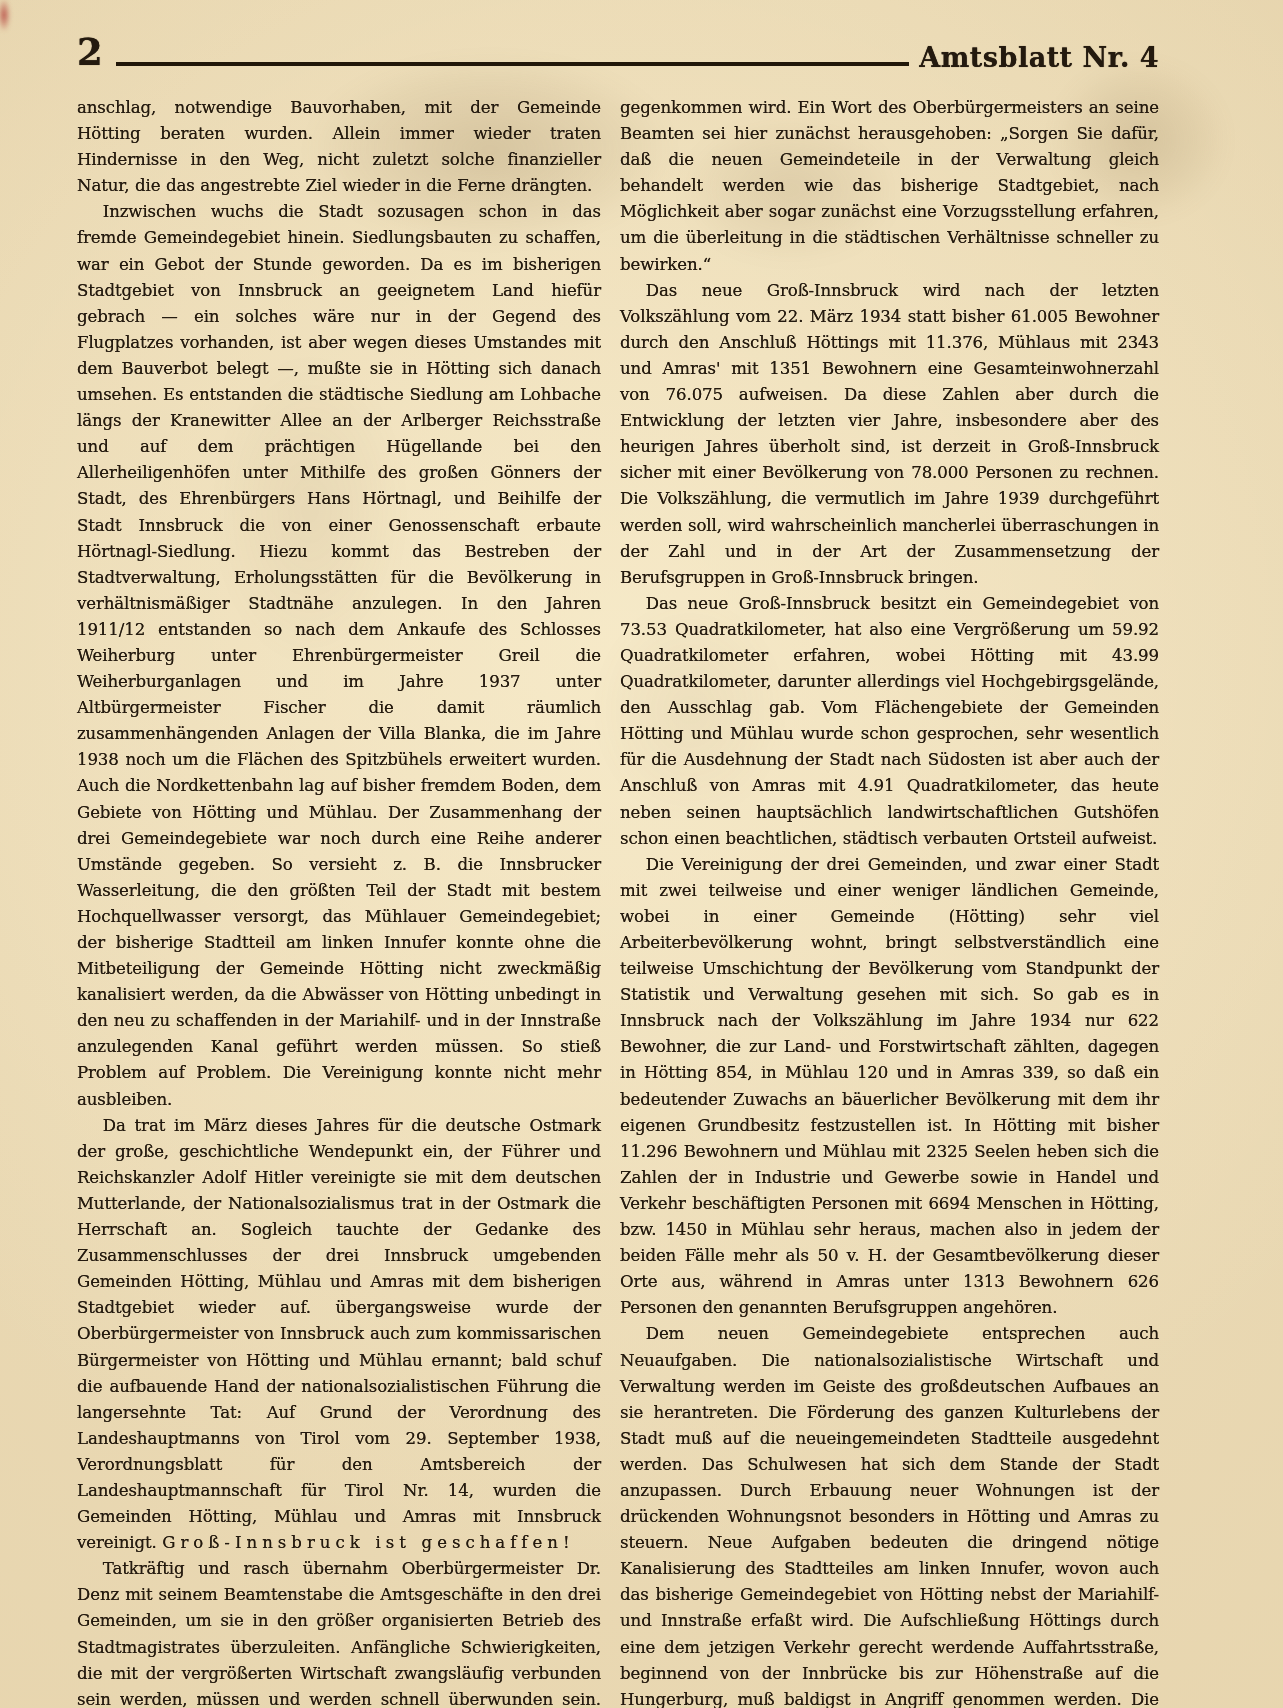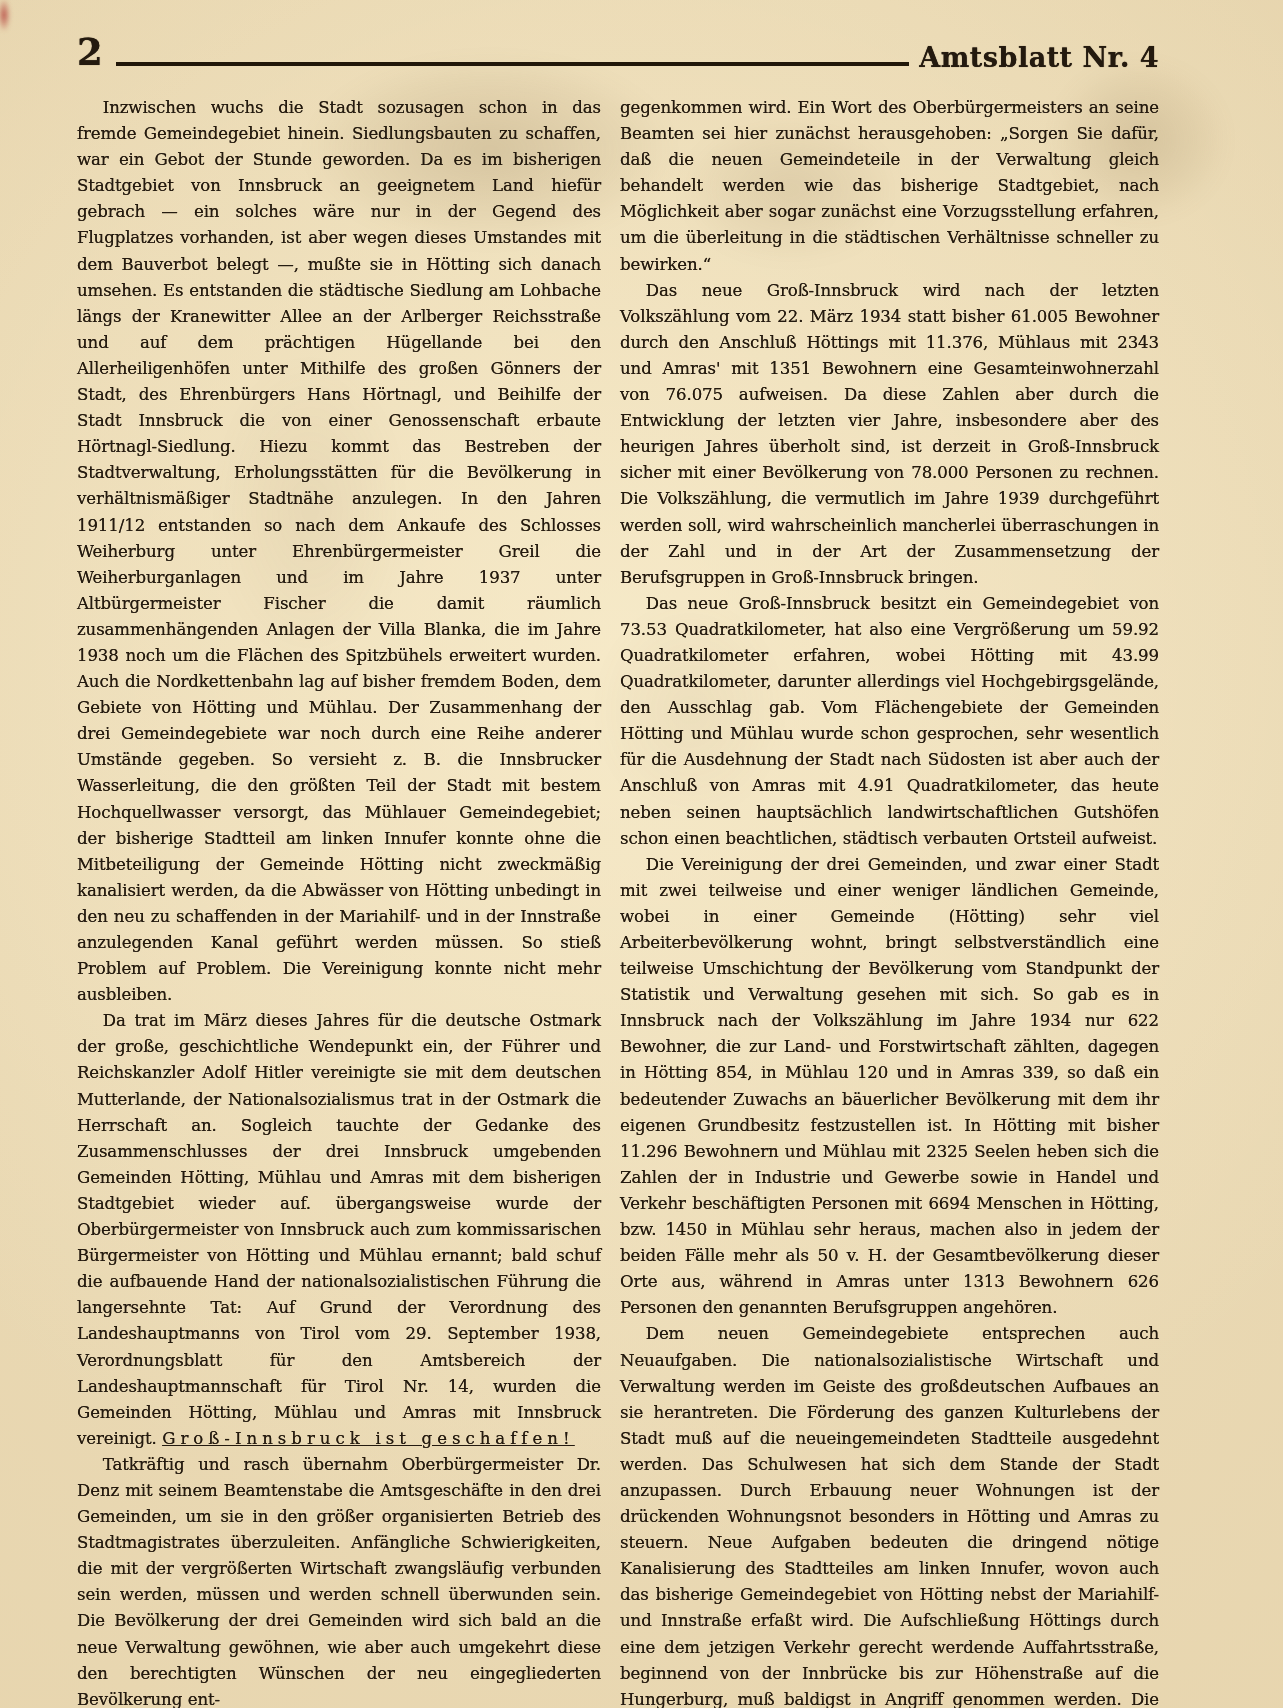--- a/index.html
+++ b/index.html
@@ -85,21 +85,21 @@
     margin: 0;
     text-align: justify;
     font-size: 16.6px;
     line-height: 26.1px;
     letter-spacing: -0.12px;
     word-spacing: 0.4px;
     text-shadow: 0 0 0.55px rgba(36,26,15,0.85);
     hyphens: none;
   }
   .col p.ind { text-indent: 1.55em; }
-  .sperr { letter-spacing: 0.30em; text-decoration: underline; }
+  .sperr { letter-spacing: 0.30em; }
 </style>
 </head>
 <body>
 
 <div class="page">
 
   <div class="corner-mark"></div>
   <div class="ghost g1"></div>
   <div class="ghost g2"></div>
   <div class="ghost g3"></div>
@@ -108,20 +108,21 @@
 
   <div class="masthead-row">
     <span class="page-number">2</span>
     <span class="header-rule"></span>
     <span class="masthead-title">Amtsblatt Nr. 4</span>
   </div>
 
   <div class="columns">
 
     <section class="col left">
+      <p><span>anschlag, notwendige Bauvorhaben, mit der Gemeinde Hötting beraten wurden. Allein immer wieder traten Hindernisse in den Weg, nicht zuletzt solche finanzieller Natur, die das angestrebte Ziel wieder in die Ferne drängten.</span></p>
       <p class="ind"><span>Inzwischen wuchs die Stadt sozusagen schon in das fremde Gemeindegebiet hinein. Siedlungsbauten zu schaffen, war ein Gebot der Stunde geworden. Da es im bisherigen Stadtgebiet von Innsbruck an geeignetem Land hiefür gebrach — ein solches wäre nur in der Gegend des Flugplatzes vorhanden, ist aber wegen dieses Umstandes mit dem Bauverbot belegt —, mußte sie in Hötting sich danach umsehen. Es entstanden die städtische Siedlung am Lohbache längs der Kranewitter Allee an der Arlberger Reichsstraße und auf dem prächtigen Hügellande bei den Allerheiligenhöfen unter Mithilfe des großen Gönners der Stadt, des Ehrenbürgers Hans Hörtnagl, und Beihilfe der Stadt Innsbruck die von einer Genossenschaft erbaute Hörtnagl-Siedlung. Hiezu kommt das Bestreben der Stadtverwaltung, Erholungsstätten für die Bevölkerung in verhältnismäßiger Stadtnähe anzulegen. In den Jahren 1911/12 entstanden so nach dem Ankaufe des Schlosses Weiherburg unter Ehrenbürgermeister Greil die Weiherburganlagen und im Jahre 1937 unter Altbürgermeister Fischer die damit räumlich zusammenhängenden Anlagen der Villa Blanka, die im Jahre 1938 noch um die Flächen des Spitzbühels erweitert wurden. Auch die Nordkettenbahn lag auf bisher fremdem Boden, dem Gebiete von Hötting und Mühlau. Der Zusammenhang der drei Gemeindegebiete war noch durch eine Reihe anderer Umstände gegeben. So versieht z. B. die Innsbrucker Wasserleitung, die den größten Teil der Stadt mit bestem Hochquellwasser versorgt, das Mühlauer Gemeindegebiet; der bisherige Stadtteil am linken Innufer konnte ohne die Mitbeteiligung der Gemeinde Hötting nicht zweckmäßig kanalisiert werden, da die Abwässer von Hötting unbedingt in den neu zu schaffenden in der Mariahilf- und in der Innstraße anzulegenden Kanal geführt werden müssen. So stieß Problem auf Problem. Die Vereinigung konnte nicht mehr ausbleiben.</span></p>
       <p class="ind"><span>Da trat im März dieses Jahres für die deutsche Ostmark der große, geschichtliche Wendepunkt ein, der Führer und Reichskanzler Adolf Hitler vereinigte sie mit dem deutschen Mutterlande, der Nationalsozialismus trat in der Ostmark die Herrschaft an. Sogleich tauchte der Gedanke des Zusammenschlusses der drei Innsbruck umgebenden Gemeinden Hötting, Mühlau und Amras mit dem bisherigen Stadtgebiet wieder auf. übergangsweise wurde der Oberbürgermeister von Innsbruck auch zum kommissarischen Bürgermeister von Hötting und Mühlau ernannt; bald schuf die aufbauende Hand der nationalsozialistischen Führung die langersehnte Tat: Auf Grund der Verordnung des Landeshauptmanns von Tirol vom 29. September 1938, Verordnungsblatt für den Amtsbereich der Landeshauptmannschaft für Tirol Nr. 14, wurden die Gemeinden Hötting, Mühlau und Amras mit Innsbruck vereinigt. </span><span class="sperr">Groß-Innsbruck ist geschaffen!</span></p>
       <p class="ind"><span>Tatkräftig und rasch übernahm Oberbürgermeister Dr. Denz mit seinem Beamtenstabe die Amtsgeschäfte in den drei Gemeinden, um sie in den größer organisierten Betrieb des Stadtmagistrates überzuleiten. Anfängliche Schwierigkeiten, die mit der vergrößerten Wirtschaft zwangsläufig verbunden sein werden, müssen und werden schnell überwunden sein. Die Bevölkerung der drei Gemeinden wird sich bald an die neue Verwaltung gewöhnen, wie aber auch umgekehrt diese den berechtigten Wünschen der neu eingegliederten Bevölkerung ent-</span></p>
     </section>
 
     <section class="col right">
       <p><span>gegenkommen wird. Ein Wort des Oberbürgermeisters an seine Beamten sei hier zunächst herausgehoben: „Sorgen Sie dafür, daß die neuen Gemeindeteile in der Verwaltung gleich behandelt werden wie das bisherige Stadtgebiet, nach Möglichkeit aber sogar zunächst eine Vorzugsstellung erfahren, um die überleitung in die städtischen Verhältnisse schneller zu bewirken.“</span></p>
       <p class="ind"><span>Das neue Groß-Innsbruck wird nach der letzten Volkszählung vom 22. März 1934 statt bisher 61.005 Bewohner durch den Anschluß Höttings mit 11.376, Mühlaus mit 2343 und Amras' mit 1351 Bewohnern eine Gesamteinwohnerzahl von 76.075 aufweisen. Da diese Zahlen aber durch die Entwicklung der letzten vier Jahre, insbesondere aber des heurigen Jahres überholt sind, ist derzeit in Groß-Innsbruck sicher mit einer Bevölkerung von 78.000 Personen zu rechnen. Die Volkszählung, die vermutlich im Jahre 1939 durchgeführt werden soll, wird wahrscheinlich mancherlei überraschungen in der Zahl und in der Art der Zusammensetzung der Berufsgruppen in Groß-Innsbruck bringen.</span></p>
       <p class="ind"><span>Das neue Groß-Innsbruck besitzt ein Gemeindegebiet von 73.53 Quadratkilometer, hat also eine Vergrößerung um 59.92 Quadratkilometer erfahren, wobei Hötting mit 43.99 Quadratkilometer, darunter allerdings viel Hochgebirgsgelände, den Ausschlag gab. Vom Flächengebiete der Gemeinden Hötting und Mühlau wurde schon gesprochen, sehr wesentlich für die Ausdehnung der Stadt nach Südosten ist aber auch der Anschluß von Amras mit 4.91 Quadratkilometer, das heute neben seinen hauptsächlich landwirtschaftlichen Gutshöfen schon einen beachtlichen, städtisch verbauten Ortsteil aufweist.</span></p>
       <p class="ind"><span>Die Vereinigung der drei Gemeinden, und zwar einer Stadt mit zwei teilweise und einer weniger ländlichen Gemeinde, wobei in einer Gemeinde (Hötting) sehr viel Arbeiterbevölkerung wohnt, bringt selbstverständlich eine teilweise Umschichtung der Bevölkerung vom Standpunkt der Statistik und Verwaltung gesehen mit sich. So gab es in Innsbruck nach der Volkszählung im Jahre 1934 nur 622 Bewohner, die zur Land- und Forstwirtschaft zählten, dagegen in Hötting 854, in Mühlau 120 und in Amras 339, so daß ein bedeutender Zuwachs an bäuerlicher Bevölkerung mit dem ihr eigenen Grundbesitz festzustellen ist. In Hötting mit bisher 11.296 Bewohnern und Mühlau mit 2325 Seelen heben sich die Zahlen der in Industrie und Gewerbe sowie in Handel und Verkehr beschäftigten Personen mit 6694 Menschen in Hötting, bzw. 1450 in Mühlau sehr heraus, machen also in jedem der beiden Fälle mehr als 50 v. H. der Gesamtbevölkerung dieser Orte aus, während in Amras unter 1313 Bewohnern 626 Personen den genannten Berufsgruppen angehören.</span></p>

